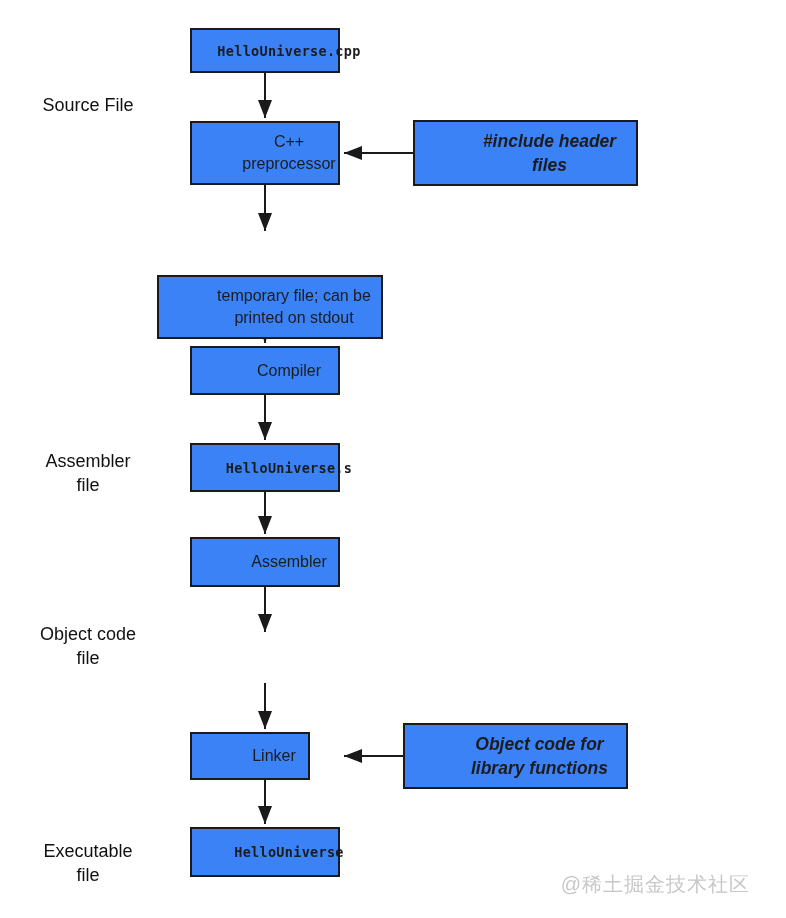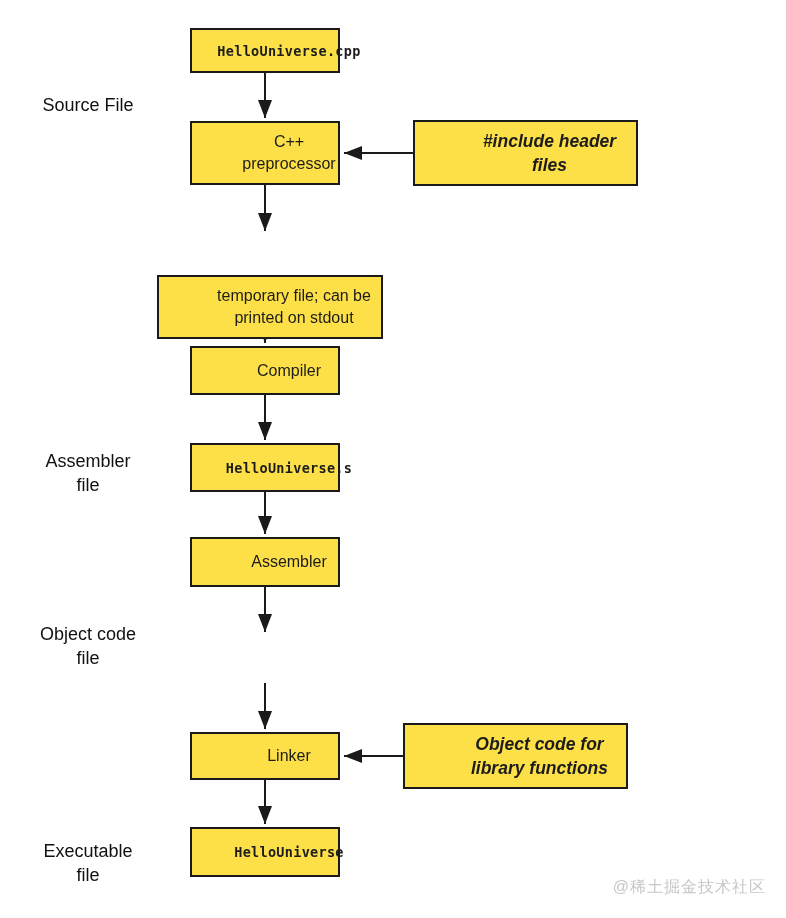--- a/index.html
+++ b/index.html
@@ -9,21 +9,21 @@
     width: 786px;
     height: 918px;
     background: #ffffff;
     overflow: hidden;
     font-family: "Liberation Sans", sans-serif;
   }
   .box {
     position: absolute;
     box-sizing: border-box;
     border: 2px solid #1a1a1a;
-    background: #fde047;
+    background: #3b82f6;
     color: #1c1c1c;
     display: flex;
     align-items: center;
     justify-content: center;
     text-align: center;
     white-space: pre-line;
     padding-left: 48px;
   }
   .box.mono {
     font-family: "DejaVu Sans Mono", monospace;
@@ -53,23 +53,23 @@
   }
   .arrows {
     position: absolute;
     left: 0; top: 0;
     width: 786px; height: 918px;
     pointer-events: none;
   }
   .arrows line { stroke: #1a1a1a; stroke-width: 2; }
   .watermark {
     position: absolute;
-    right: 20px;
+    right: 36px;
     bottom: 20px;
-    font-size: 16px;
+    font-size: 20px;
     color: #c7c7c7;
     letter-spacing: 1px;
   }
 </style>
 </head>
 <body>
 
 <div class="canvas">
 
   <svg class="arrows">
@@ -106,21 +106,21 @@
   <div class="box plain" style="left:157px; top:234px; width:226px; height:64px;margin-top:41px;">temporary file; can be
 printed on stdout</div>
 
   <div class="box plain" style="left:190px; top:346px; width:150px; height:49px;">Compiler</div>
 
   <div class="box mono" style="left:190px; top:443px; width:150px; height:49px;">HelloUniverse.s</div>
 
   <div class="box plain" style="left:190px; top:537px; width:150px; height:50px;">Assembler</div>
 
 
-  <div class="box plain" style="left:190px; top:732px; width:150px; height:48px;">Linker</div>
+  <div class="box plain" style="left:190px; top:732px; width:120px; height:48px;">Linker</div>
 
   <div class="box mono" style="left:190px; top:827px; width:150px; height:50px;text-align:center;">HelloUniverse</div>
 
   <div class="box boldnote" style="left:413px; top:120px; width:225px; height:66px;">#include header
 files</div>
 
   <div class="box boldnote" style="left:403px; top:723px; width:225px; height:66px;">Object code for
 library functions</div>
 
   <div class="watermark">@稀土掘金技术社区</div>

